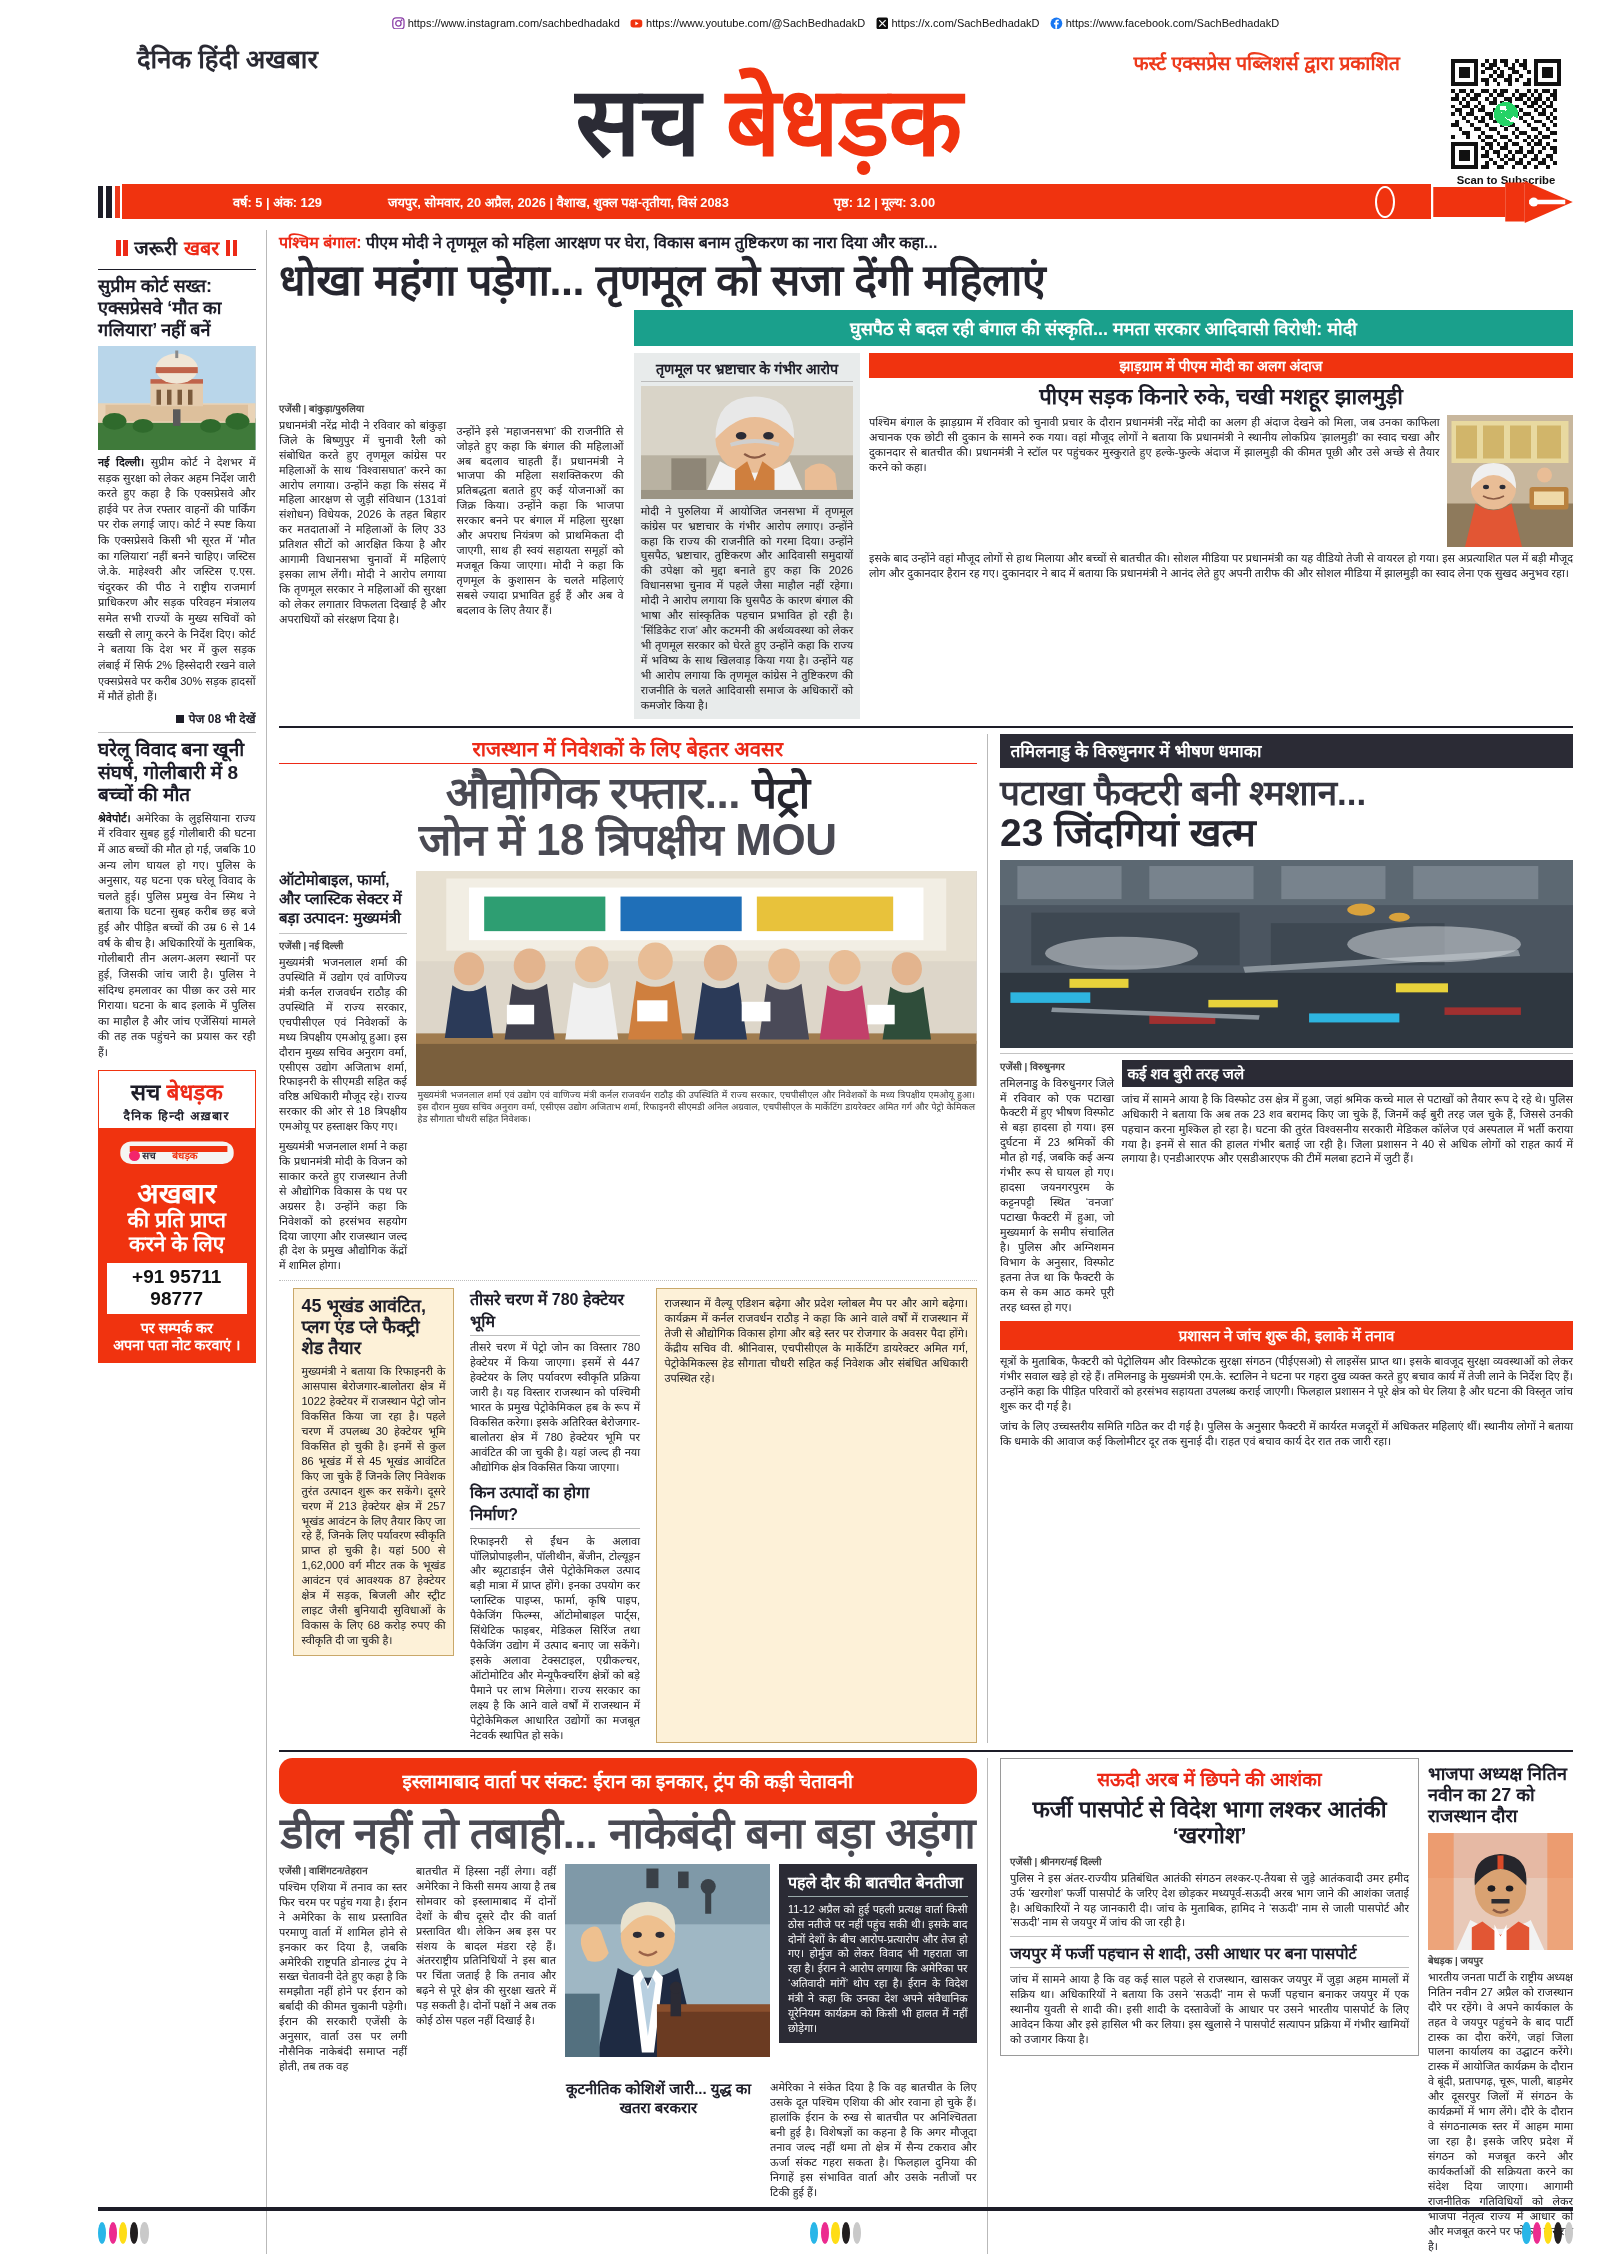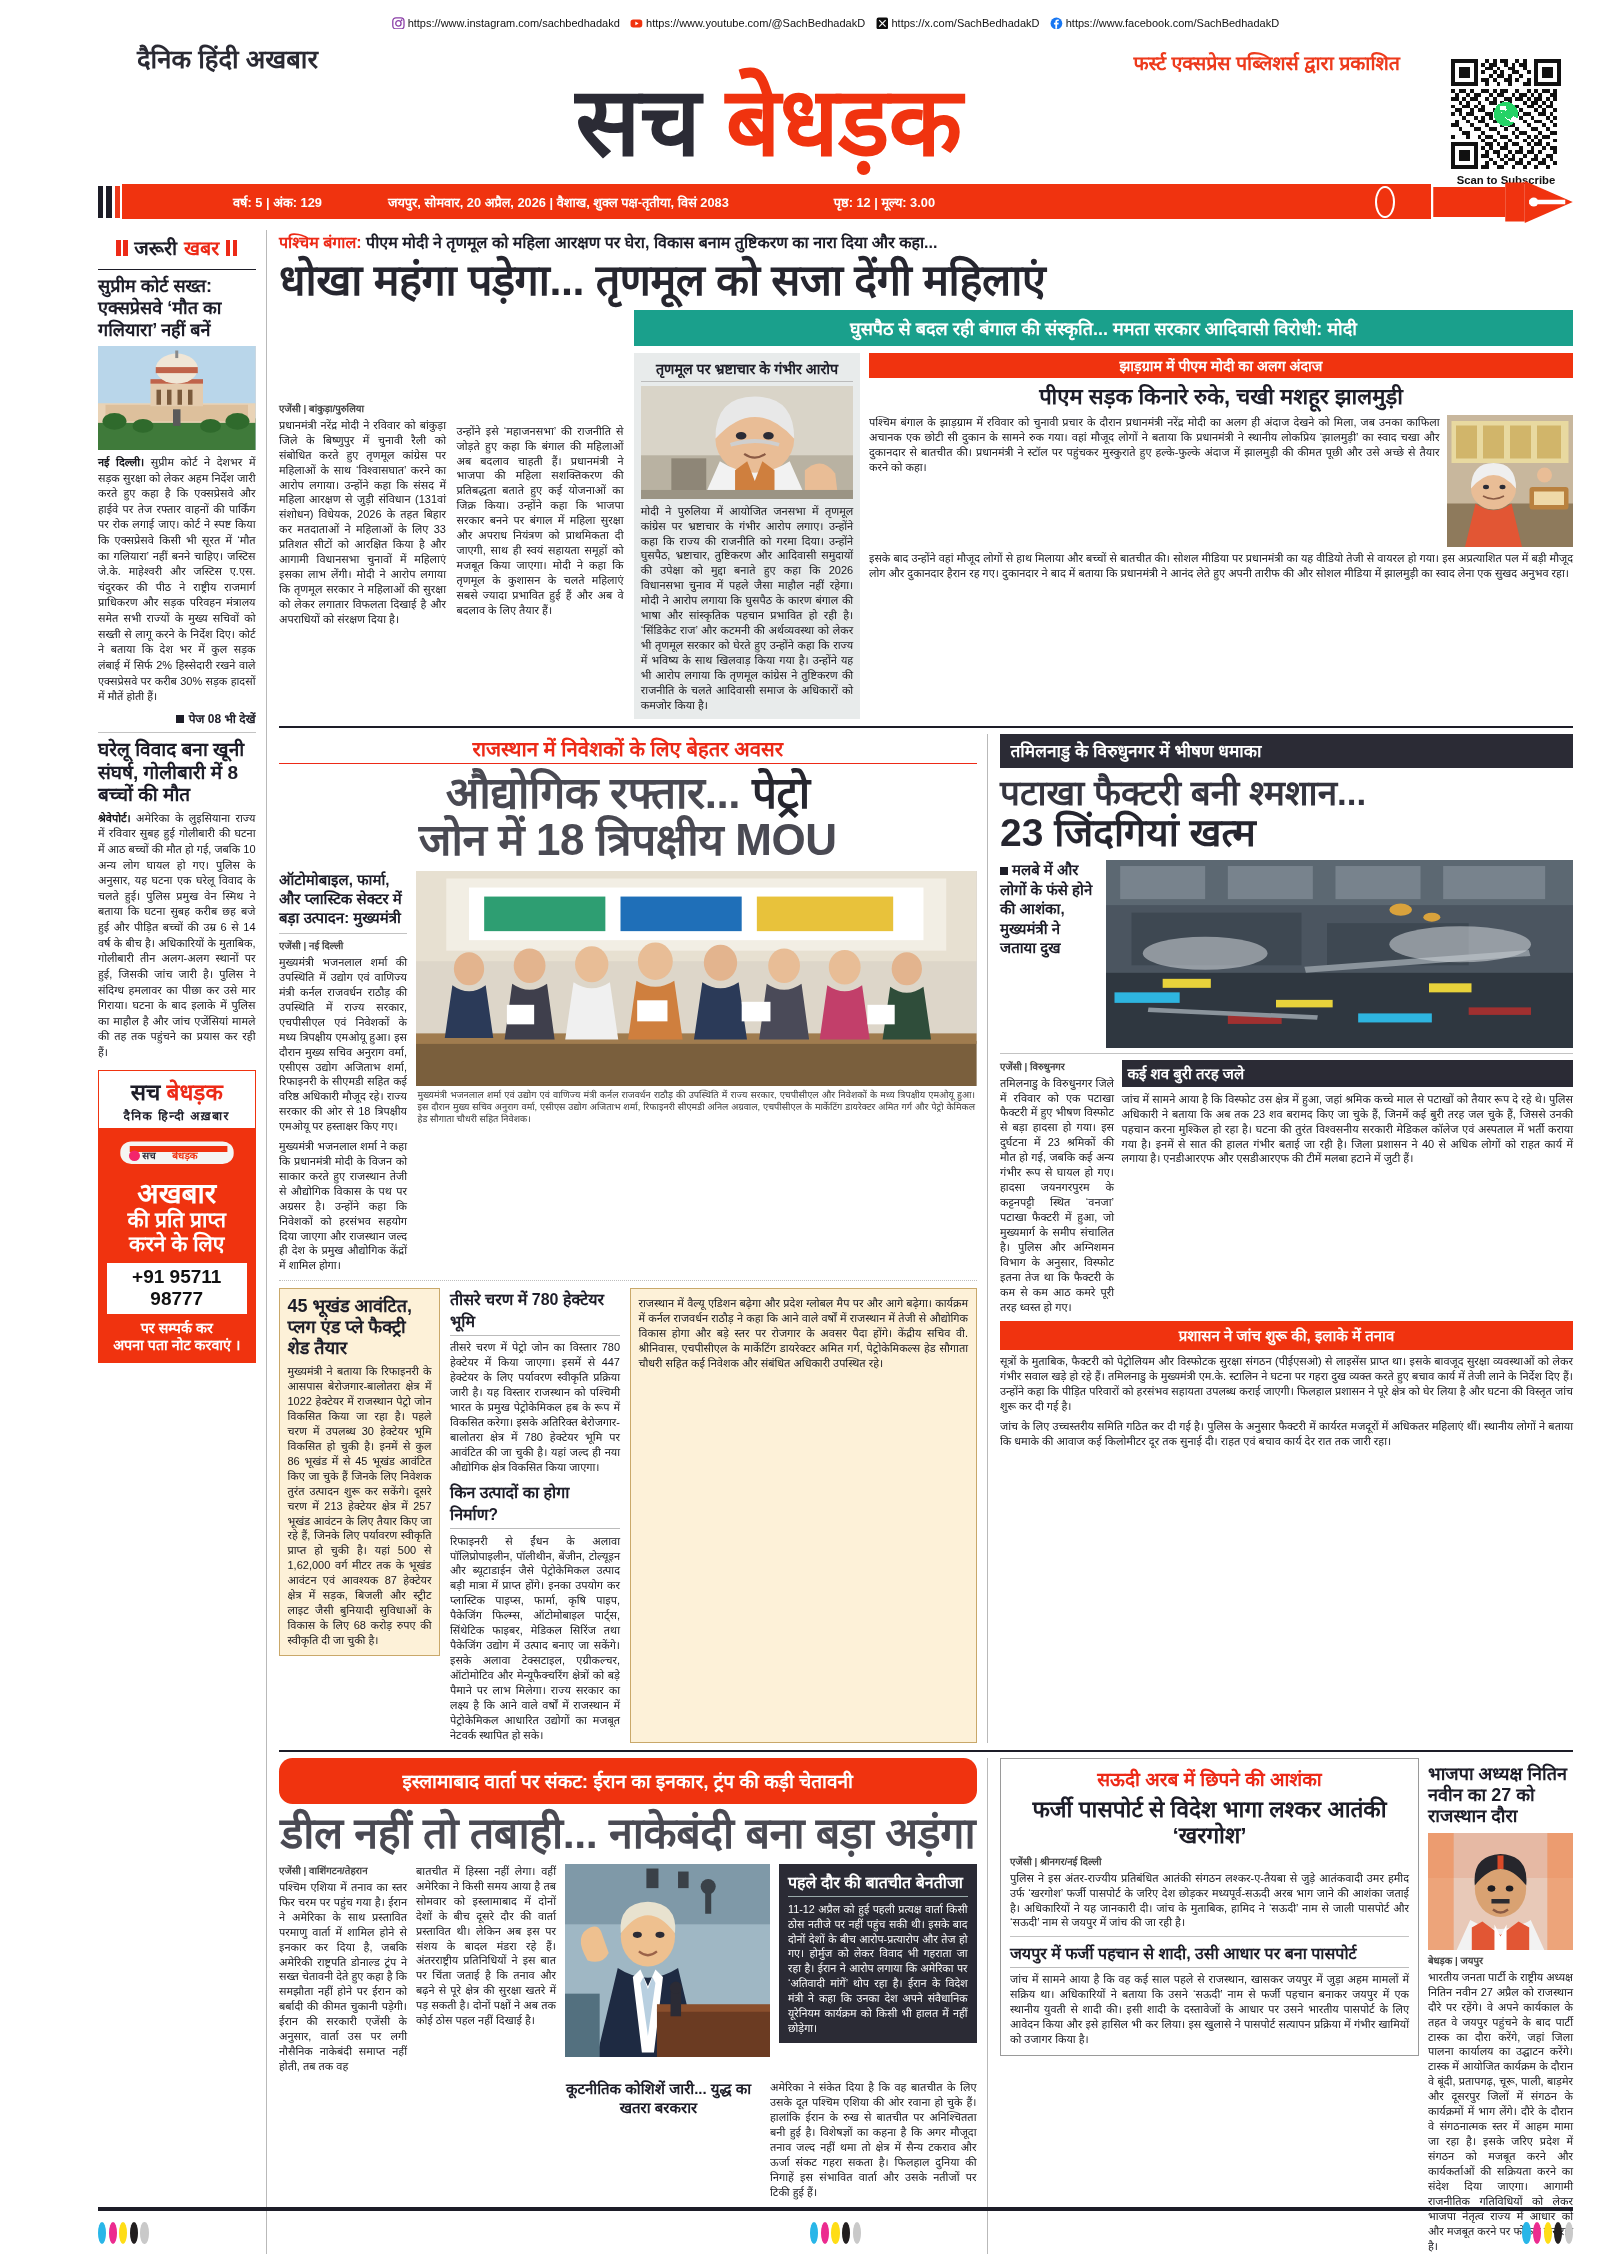--- a/index.html
+++ b/index.html
@@ -723,21 +723,21 @@
                         <rect x="596" y="178" width="36" height="26"></rect>
                   </g>
                 </svg>
               </div>
               <div class="pcap">मुख्यमंत्री भजनलाल शर्मा एवं उद्योग एवं वाणिज्य मंत्री कर्नल राजवर्धन राठौड़ की उपस्थिति में राज्य सरकार, एचपीसीएल और निवेशकों के मध्य त्रिपक्षीय एमओयू हुआ। इस दौरान मुख्य सचिव अनुराग वर्मा, एसीएस उद्योग अजिताभ शर्मा, रिफाइनरी सीएमडी अनिल अग्रवाल, एचपीसीएल के मार्केटिंग डायरेक्टर अमित गर्ग और पेट्रो केमिकल हेड सौगाता चौधरी सहित निवेशक।</div>
             </div>
           </div>
 
           <div class="dotrule"></div>
 
-          <div style="display:flex; gap:10px;">
+          <div style="display:flex; gap:16px;margin-left:14px;">
             <div style="width:161px; flex:0 0 auto;">
               <div class="cream">
                 <div class="cream-hd">45 भूखंड आवंटित, प्लग एंड प्ले फैक्ट्री शेड तैयार</div>
                 <div class="body-txt">मुख्यमंत्री ने बताया कि रिफाइनरी के आसपास बेरोजगार-बालोतरा क्षेत्र में 1022 हेक्टेयर में राजस्थान पेट्रो जोन विकसित किया जा रहा है। पहले चरण में उपलब्ध 30 हेक्टेयर भूमि विकसित हो चुकी है। इनमें से कुल 86 भूखंड में से 45 भूखंड आवंटित किए जा चुके हैं जिनके लिए निवेशक तुरंत उत्पादन शुरू कर सकेंगे। दूसरे चरण में 213 हेक्टेयर क्षेत्र में 257 भूखंड आवंटन के लिए तैयार किए जा रहे हैं, जिनके लिए पर्यावरण स्वीकृति प्राप्त हो चुकी है। यहां 500 से 1,62,000 वर्ग मीटर तक के भूखंड आवंटन एवं आवश्यक 87 हेक्टेयर क्षेत्र में सड़क, बिजली और स्ट्रीट लाइट जैसी बुनियादी सुविधाओं के विकास के लिए 68 करोड़ रुपए की स्वीकृति दी जा चुकी है।</div>
               </div>
             </div>
             <div style="width:170px; flex:0 0 auto;">
               <div class="sub-hd" style="font-size:16px">तीसरे चरण में 780 हेक्टेयर भूमि</div>
               <div class="body-txt">तीसरे चरण में पेट्रो जोन का विस्तार 780 हेक्टेयर में किया जाएगा। इसमें से 447 हेक्टेयर के लिए पर्यावरण स्वीकृति प्रक्रिया जारी है। यह विस्तार राजस्थान को पश्चिमी भारत के प्रमुख पेट्रोकेमिकल हब के रूप में विकसित करेगा। इसके अतिरिक्त बेरोजगार-बालोतरा क्षेत्र में 780 हेक्टेयर भूमि पर आवंटित की जा चुकी है। यहां जल्द ही नया औद्योगिक क्षेत्र विकसित किया जाएगा।</div>
               <div class="sub-hd" style="font-size:16px; margin-top:6px">किन उत्पादों का होगा निर्माण?</div>
@@ -750,23 +750,20 @@
             </div>
           </div>
         </div>
 
         <div style="flex:1 1 auto;">
           <div class="sec-tag-dark">तमिलनाडु के विरुधुनगर में भीषण धमाका</div>
           <div class="headline-r" style="margin-top:6px">पटाखा फैक्टरी बनी श्मशान...</div>
           <div class="headline-r2">23 जिंदगियां खत्म</div>
 
           <div style="display:flex; gap:7.5px; margin-top:6px;">
-            <div style="width:98px; flex:0 0 auto;">
-              <div class="bullet-txt"><i></i><span>मलबे में और लोगों के फंसे होने की आशंका, मुख्यमंत्री ने जताया दुख</span></div>
-            </div>
             <div style="flex:1 1 auto;">
               <div class="photo" style="height:188px">
                 <svg width="100%" height="188" viewBox="0 0 330 250" preserveAspectRatio="none">
                   <rect width="330" height="250" fill="#4b5560"></rect>
                   <rect y="150" width="330" height="100" fill="#2f3740"></rect>
                   <rect x="0" y="0" width="330" height="60" fill="#5c6872"></rect>
                   <g fill="#78838d">
                         <rect x="10" y="8" width="60" height="44"></rect>
                         <rect x="86" y="8" width="60" height="44"></rect>
                         <rect x="162" y="8" width="60" height="44"></rect>

